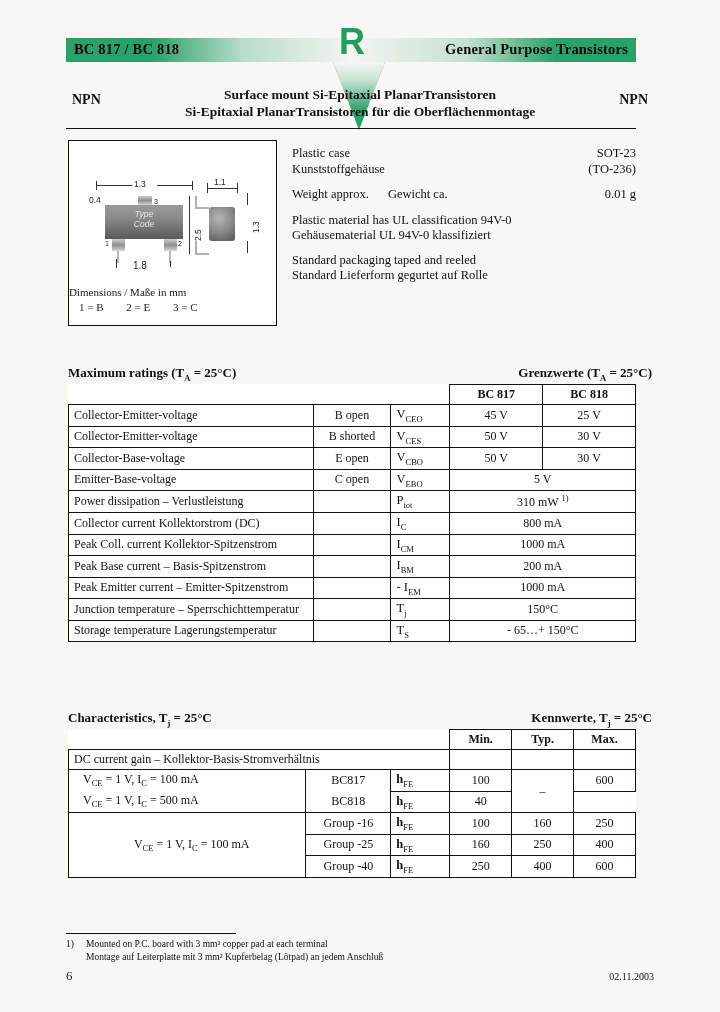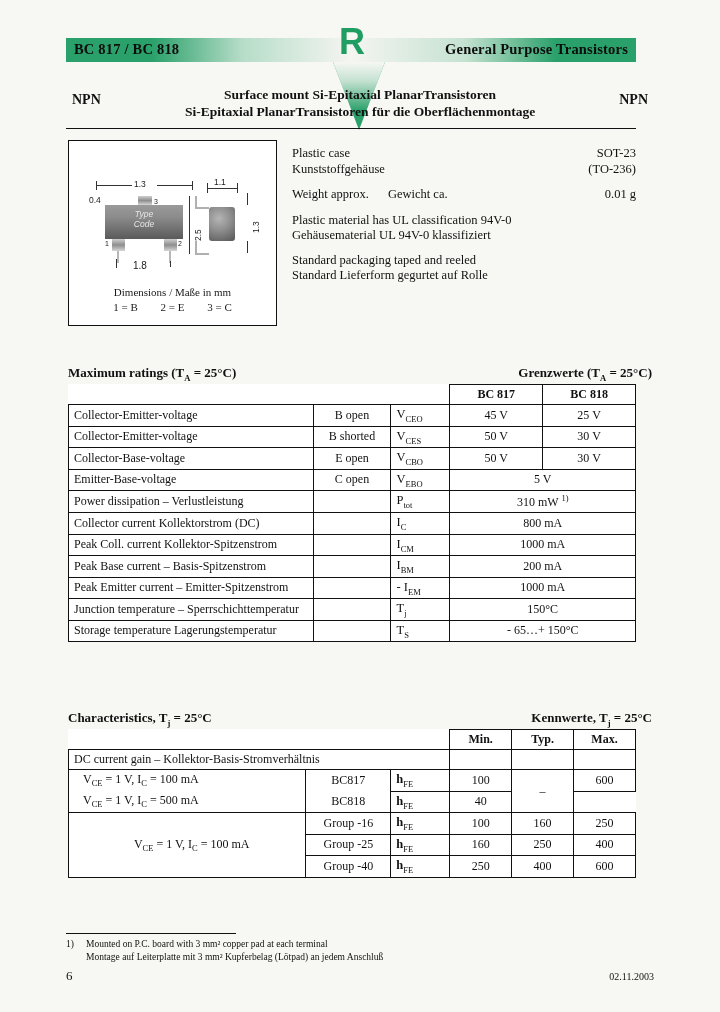--- a/index.html
+++ b/index.html
@@ -193,21 +193,21 @@
   .side-wire {
     position: absolute;
     border-left: 2px solid #b0b0b0;
     border-bottom: 2px solid #b0b0b0;
   }
 
   .pkg-caption {
     position: absolute;
     left: 0; top: 144px;
     width: 207px;
-    text-align: center;
+    text-align: left;
     font-size: 11px;
     line-height: 15px;
     color: #1a1a1a;
   }
   .pkg-caption .pins span { margin: 0 10px; }
 
   
   .specs {
     position: absolute;
     left: 292px; top: 146px;

